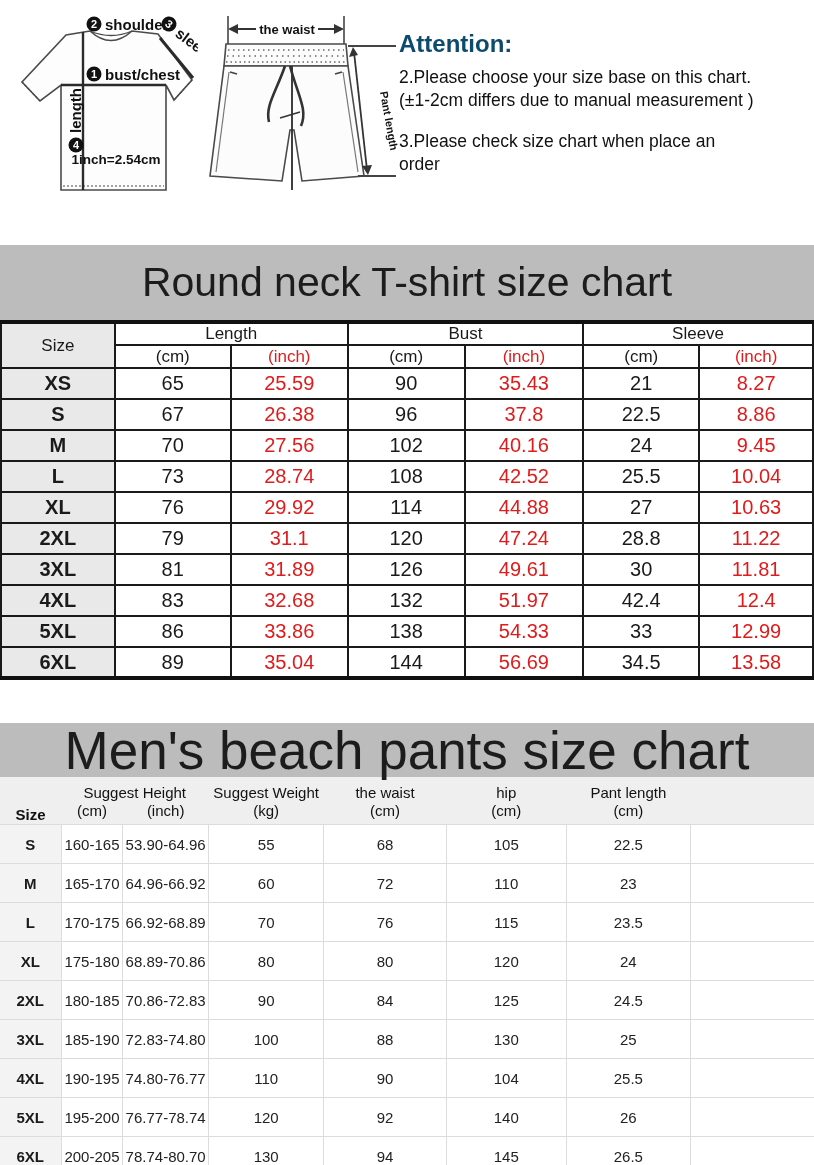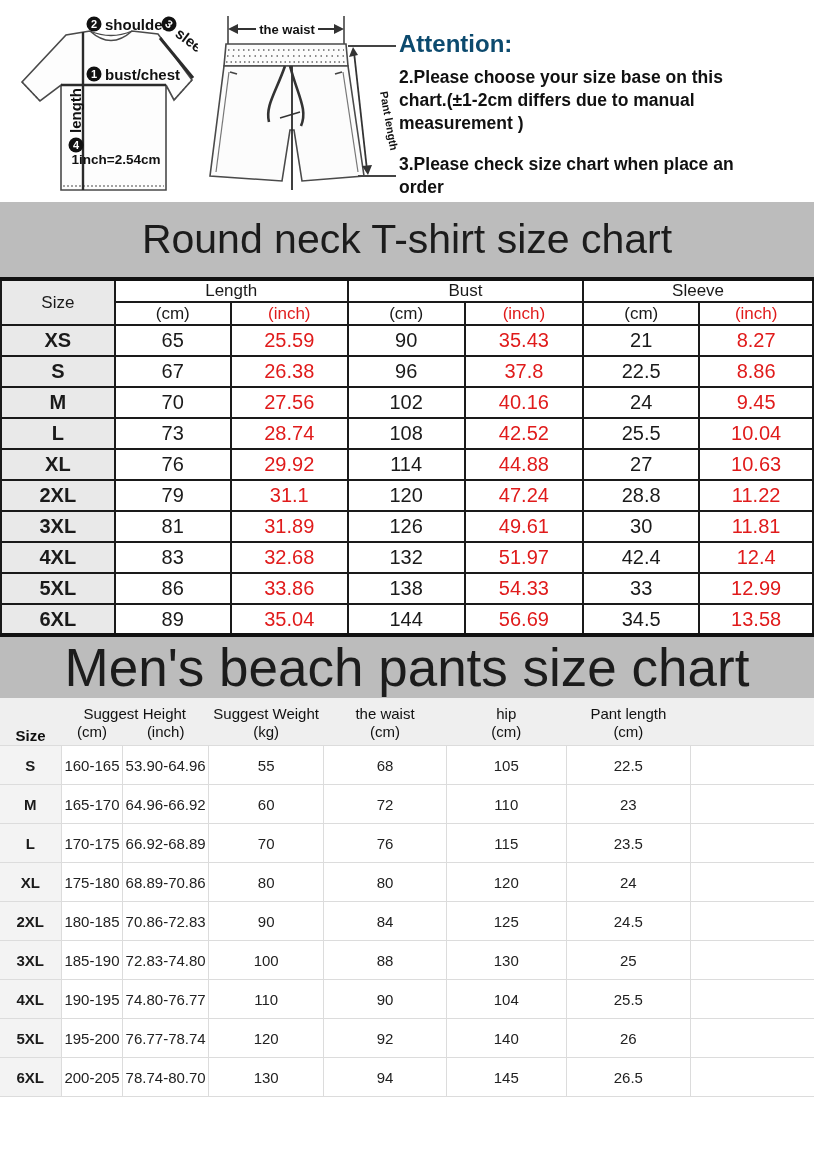--- a/index.html
+++ b/index.html
@@ -8,26 +8,26 @@
 
   
   .top{position:relative;height:202px;background:#fff;}
   .top svg{position:absolute;}
   svg text{font-family:"Liberation Sans",sans-serif;fill:#111;font-weight:700;}
   .num-circle{fill:#111;}
   .num-text{fill:#fff;font-size:11px;font-weight:700;}
 
   .attention{position:absolute;left:399px;top:30px;width:356px;}
   .attention-title{font-size:24px;font-weight:700;color:#0c4a6e;margin:0 0 8px 0;}
-  .attention-text{font-size:17.5px;font-weight:700;line-height:1.32;margin:0 0 18px 0;color:#111;}
+  .attention-text{font-size:17.5px;font-weight:400;line-height:1.32;margin:0 0 18px 0;color:#111;}
 
   
-  .band{background:#bcbcbc;display:flex;align-items:center;justify-content:center;color:#1c1c1c;}
+  .band{background:#bcbcbc;display:flex;align-items:center;justify-content:center;color:#1c1c1c;margin-top:43px;}
   .band-tshirt{height:75px;font-size:41px;}
-  .band-pants{height:61px;font-size:53px;}
+  .band-pants{height:54px;font-size:53px;}
 
   
   table.tshirt{width:100%;border-collapse:collapse;table-layout:fixed;border-top:4px solid #111;border-bottom:4px solid #111;}
   .tshirt th,.tshirt td{border:2px solid #1a1a1a;text-align:center;padding:0;background:#fff;}
   .tshirt thead tr.group-row th{height:19px;font-size:17px;font-weight:400;}
   .tshirt thead tr.unit-row th{height:21px;font-size:17px;font-weight:400;}
   .tshirt thead th.size-head{background:#e9e9e9;font-weight:700;font-size:20px;}
   .tshirt tbody tr{height:31px;}
   .tshirt tbody th{background:#e9e9e9;font-weight:700;font-size:20px;}
   .tshirt tbody td{font-size:20px;margin-top:36px;}

